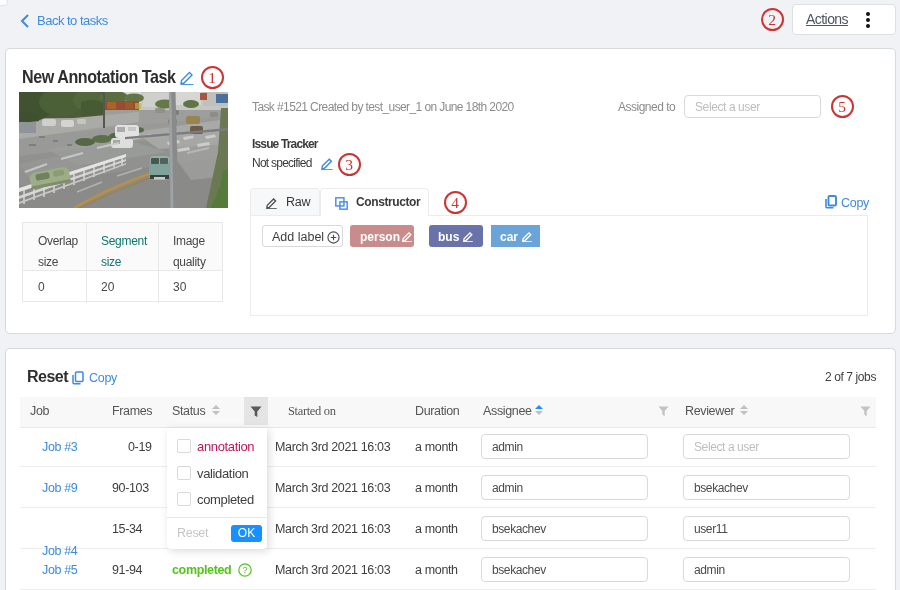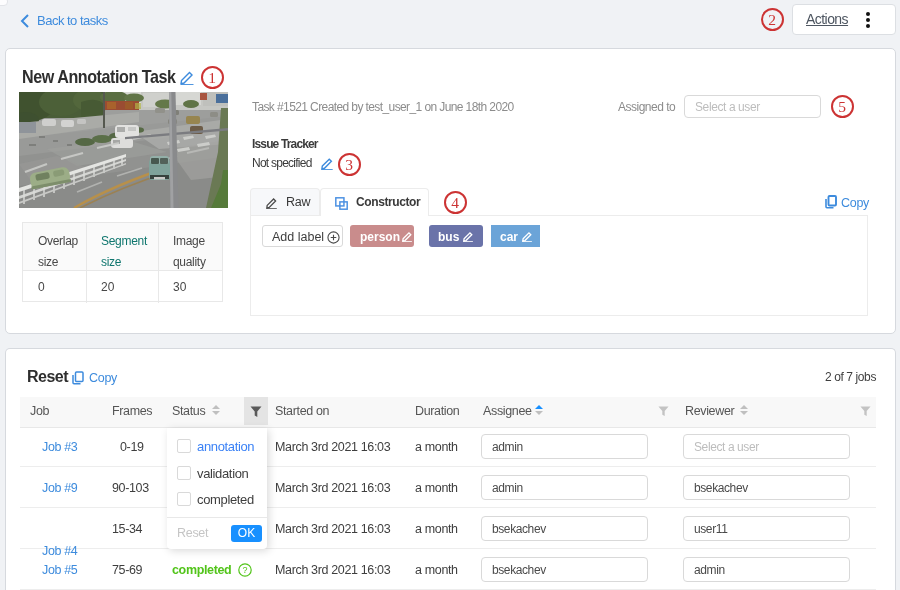--- a/index.html
+++ b/index.html
@@ -313,21 +313,21 @@
 <div class="hdrtxt" style="left:30px;">Job</div>
 <div class="hdrtxt" style="left:112px;">Frames</div>
 <div class="hdrtxt" style="left:172px;">Status</div>
 <div class="sorter" style="left:212px;top:405px;">
   <div class="up"></div>
     <div class="dn"></div>
 </div>
 <svg class="abs" width="12" height="12" viewBox="0 0 12 12" style="left:250px;top:406px;">
   <path d="M0.5 0.5 L11.5 0.5 L7.3 5.5 L7.3 11 L4.7 9.5 L4.7 5.5 Z" fill="#595959"></path>
 </svg>
-<div class="hdrtxt" style="left:275px;">Started on</div>
+<div class="hdrtxt" style="left:288px;font-family:Liberation Serif, serif;">Started on</div>
 <div class="hdrtxt" style="left:415px;">Duration</div>
 <div class="hdrtxt" style="left:483px;text-align:right;">Assignee</div>
 <div class="sorter" style="left:535px;top:405px;">
   <div class="up" style="border-bottom-color:#1890ff;"></div>
     <div class="dn"></div>
 </div>
 <svg class="abs" width="11" height="11" viewBox="0 0 12 12" style="left:658px;top:406px;">
   <path d="M0.5 0.5 L11.5 0.5 L7.3 5.5 L7.3 11 L4.7 9.5 L4.7 5.5 Z" fill="#c3c3c3"></path>
 </svg>
 <div class="hdrtxt" style="left:685px;">Reviewer</div>
@@ -338,21 +338,21 @@
 <svg class="abs" width="11" height="11" viewBox="0 0 12 12" style="left:860px;top:406px;">
   <path d="M0.5 0.5 L11.5 0.5 L7.3 5.5 L7.3 11 L4.7 9.5 L4.7 5.5 Z" fill="#c3c3c3"></path>
 </svg>
 
 <div class="abs" style="left:20px;top:466px;width:856px;height:1px;background:#ededed;"></div>
 <div class="abs" style="left:20px;top:507px;width:856px;height:1px;background:#ededed;"></div>
 <div class="abs" style="left:20px;top:548px;width:856px;height:1px;background:#ededed;"></div>
 <div class="abs" style="left:20px;top:589px;width:856px;height:1px;background:#ededed;"></div>
 
 <div class="joblink" style="left:42px;top:440px;">Job #3</div>
-<div class="celltxt" style="left:120px;top:440px;">0-19</div>
+<div class="celltxt" style="left:128px;top:440px;">0-19</div>
 <div class="celltxt" style="left:275px;top:440px;">March 3rd 2021 16:03</div>
 <div class="celltxt" style="left:415px;top:440px;">a month</div>
 <div class="ginput" style="left:481px;top:434px;width:167px;height:25px;">admin</div>
 <div class="ginput" style="left:683px;top:434px;width:167px;height:25px;">
     <span class="ph">Select a user</span>
   </div>
 
 <div class="joblink" style="left:42px;top:481px;">Job #9</div>
 <div class="celltxt" style="left:112px;top:481px;">90-103</div>
 <div class="celltxt" style="left:275px;top:481px;">March 3rd 2021 16:03</div>
@@ -361,34 +361,34 @@
 <div class="ginput" style="left:683px;top:475px;width:167px;height:25px;">bsekachev</div>
 
 <div class="joblink" style="left:42px;top:544px;">Job #4</div>
 <div class="celltxt" style="left:112px;top:522px;">15-34</div>
 <div class="celltxt" style="left:275px;top:522px;">March 3rd 2021 16:03</div>
 <div class="celltxt" style="left:415px;top:522px;">a month</div>
 <div class="ginput" style="left:481px;top:516px;width:167px;height:25px;">bsekachev</div>
 <div class="ginput" style="left:683px;top:516px;width:167px;height:25px;">user11</div>
 
 <div class="joblink" style="left:42px;top:563px;">Job #5</div>
-<div class="celltxt" style="left:112px;top:563px;">75-69</div>
+<div class="celltxt" style="left:112px;top:563px;">91-94</div>
 <div class="celltxt" style="left:172px;top:563px;color:#52c41a;font-weight:bold;">completed</div>
 <svg class="abs" width="14" height="14" viewBox="0 0 14 14" style="left:238px;top:563px;">
   <circle cx="7" cy="7" r="6.2" fill="none" stroke="#52c41a" stroke-width="1.2"></circle>
   <text x="7" y="10" font-size="9" fill="#52c41a" text-anchor="middle" font-family="Liberation Sans">?</text>
 </svg>
 <div class="celltxt" style="left:275px;top:563px;">March 3rd 2021 16:03</div>
 <div class="celltxt" style="left:415px;top:563px;">a month</div>
 <div class="ginput" style="left:481px;top:557px;width:167px;height:25px;">bsekachev</div>
 <div class="ginput" style="left:683px;top:557px;width:167px;height:25px;">admin</div>
 
 <div class="abs" style="left:167px;top:428px;width:100px;height:121px;background:#fff;border-radius:0 0 4px 4px;box-shadow:2px 2px 8px rgba(0,0,0,0.15);">
   <div style="position:absolute;left:10px;top:11px;width:14px;height:14px;border:1px solid #d9d9d9;border-radius:2px;"></div>
-  <div style="position:absolute;left:30px;top:11px;font-size:13px;letter-spacing:-0.35px;color:#3b82f6;">annotation</div>
+  <div style="position:absolute;left:30px;top:11px;font-size:13px;letter-spacing:-0.35px;color:#be185d;">annotation</div>
   <div style="position:absolute;left:10px;top:38px;width:14px;height:14px;border:1px solid #d9d9d9;border-radius:2px;"></div>
   <div style="position:absolute;left:30px;top:38px;font-size:13px;letter-spacing:-0.35px;color:#3e3e3e;">validation</div>
   <div style="position:absolute;left:10px;top:64px;width:14px;height:14px;border:1px solid #d9d9d9;border-radius:2px;"></div>
   <div style="position:absolute;left:30px;top:64px;font-size:13px;letter-spacing:-0.35px;color:#3e3e3e;">completed</div>
   <div style="position:absolute;left:0;top:89px;width:100px;height:1px;background:#e8e8e8;"></div>
   <div style="position:absolute;left:10px;top:98px;font-size:12.5px;letter-spacing:-0.3px;color:#c5c5c5;">Reset</div>
   <div style="position:absolute;left:64px;top:97px;width:31px;height:17px;background:#1890ff;border-radius:3px;color:#fff;font-size:12px;text-align:center;line-height:17px;">OK</div>
 </div>
 
 <div class="circ" style="left:200.5px;top:65.5px;">1</div>

